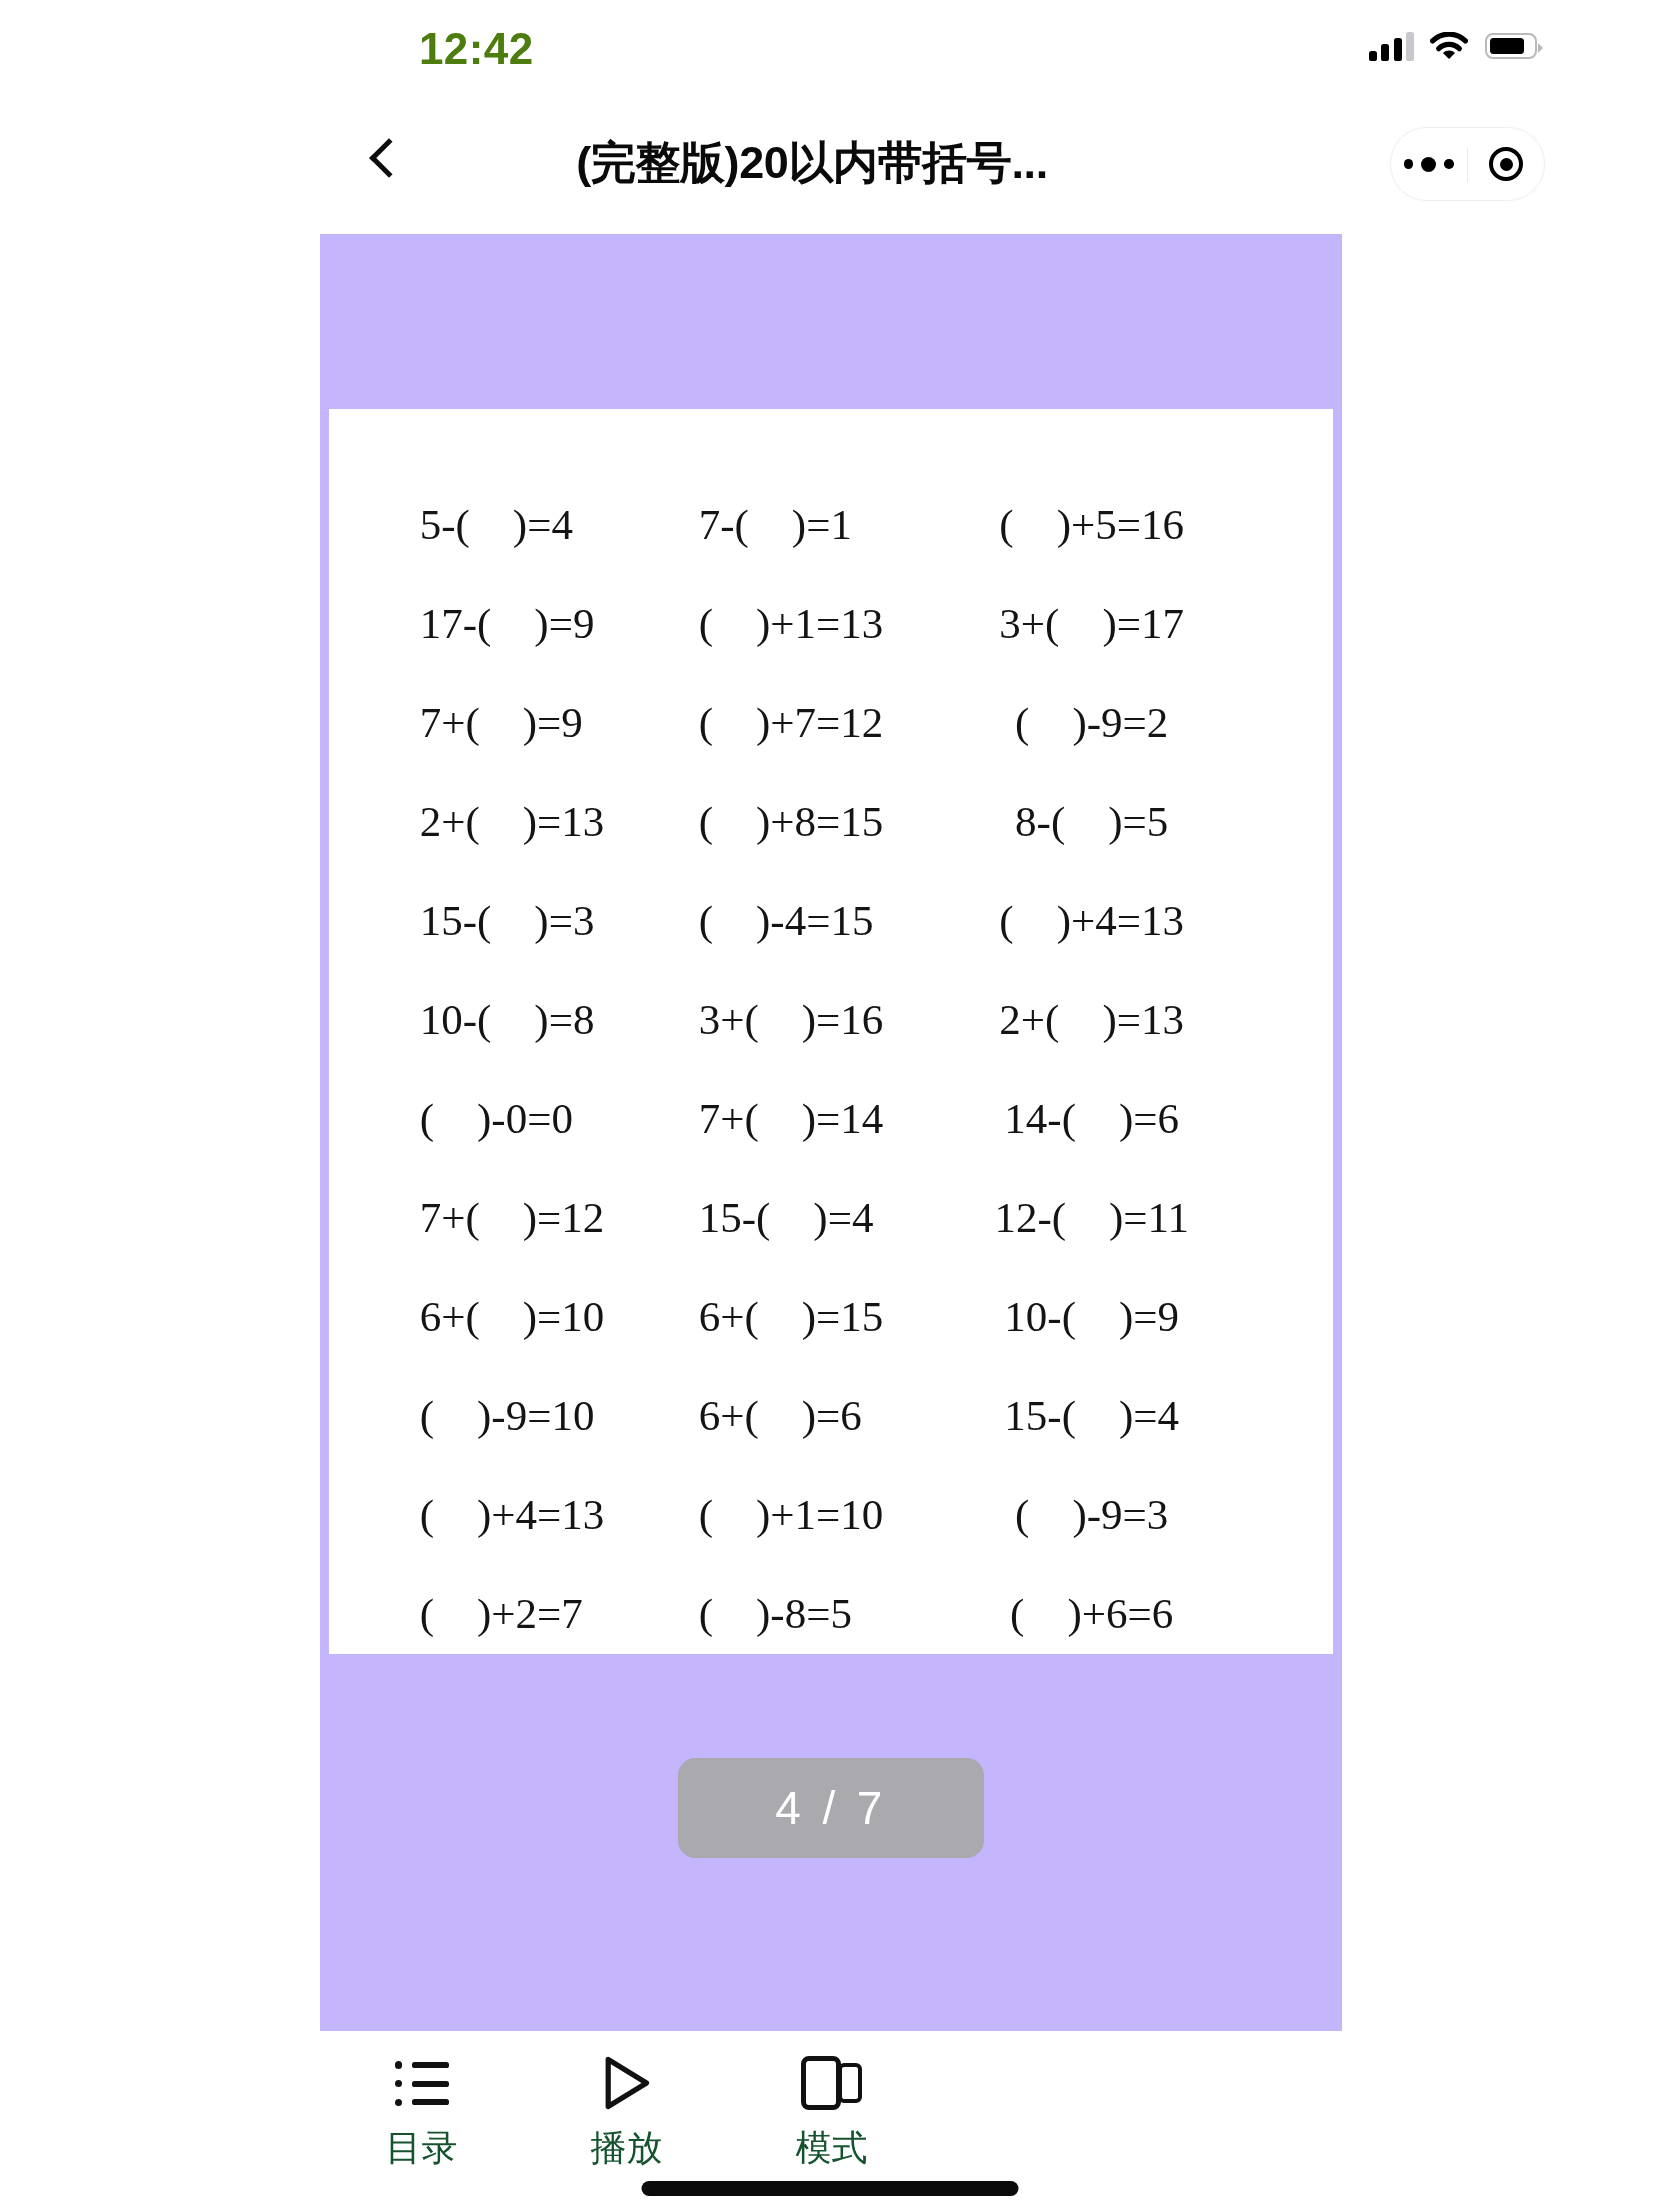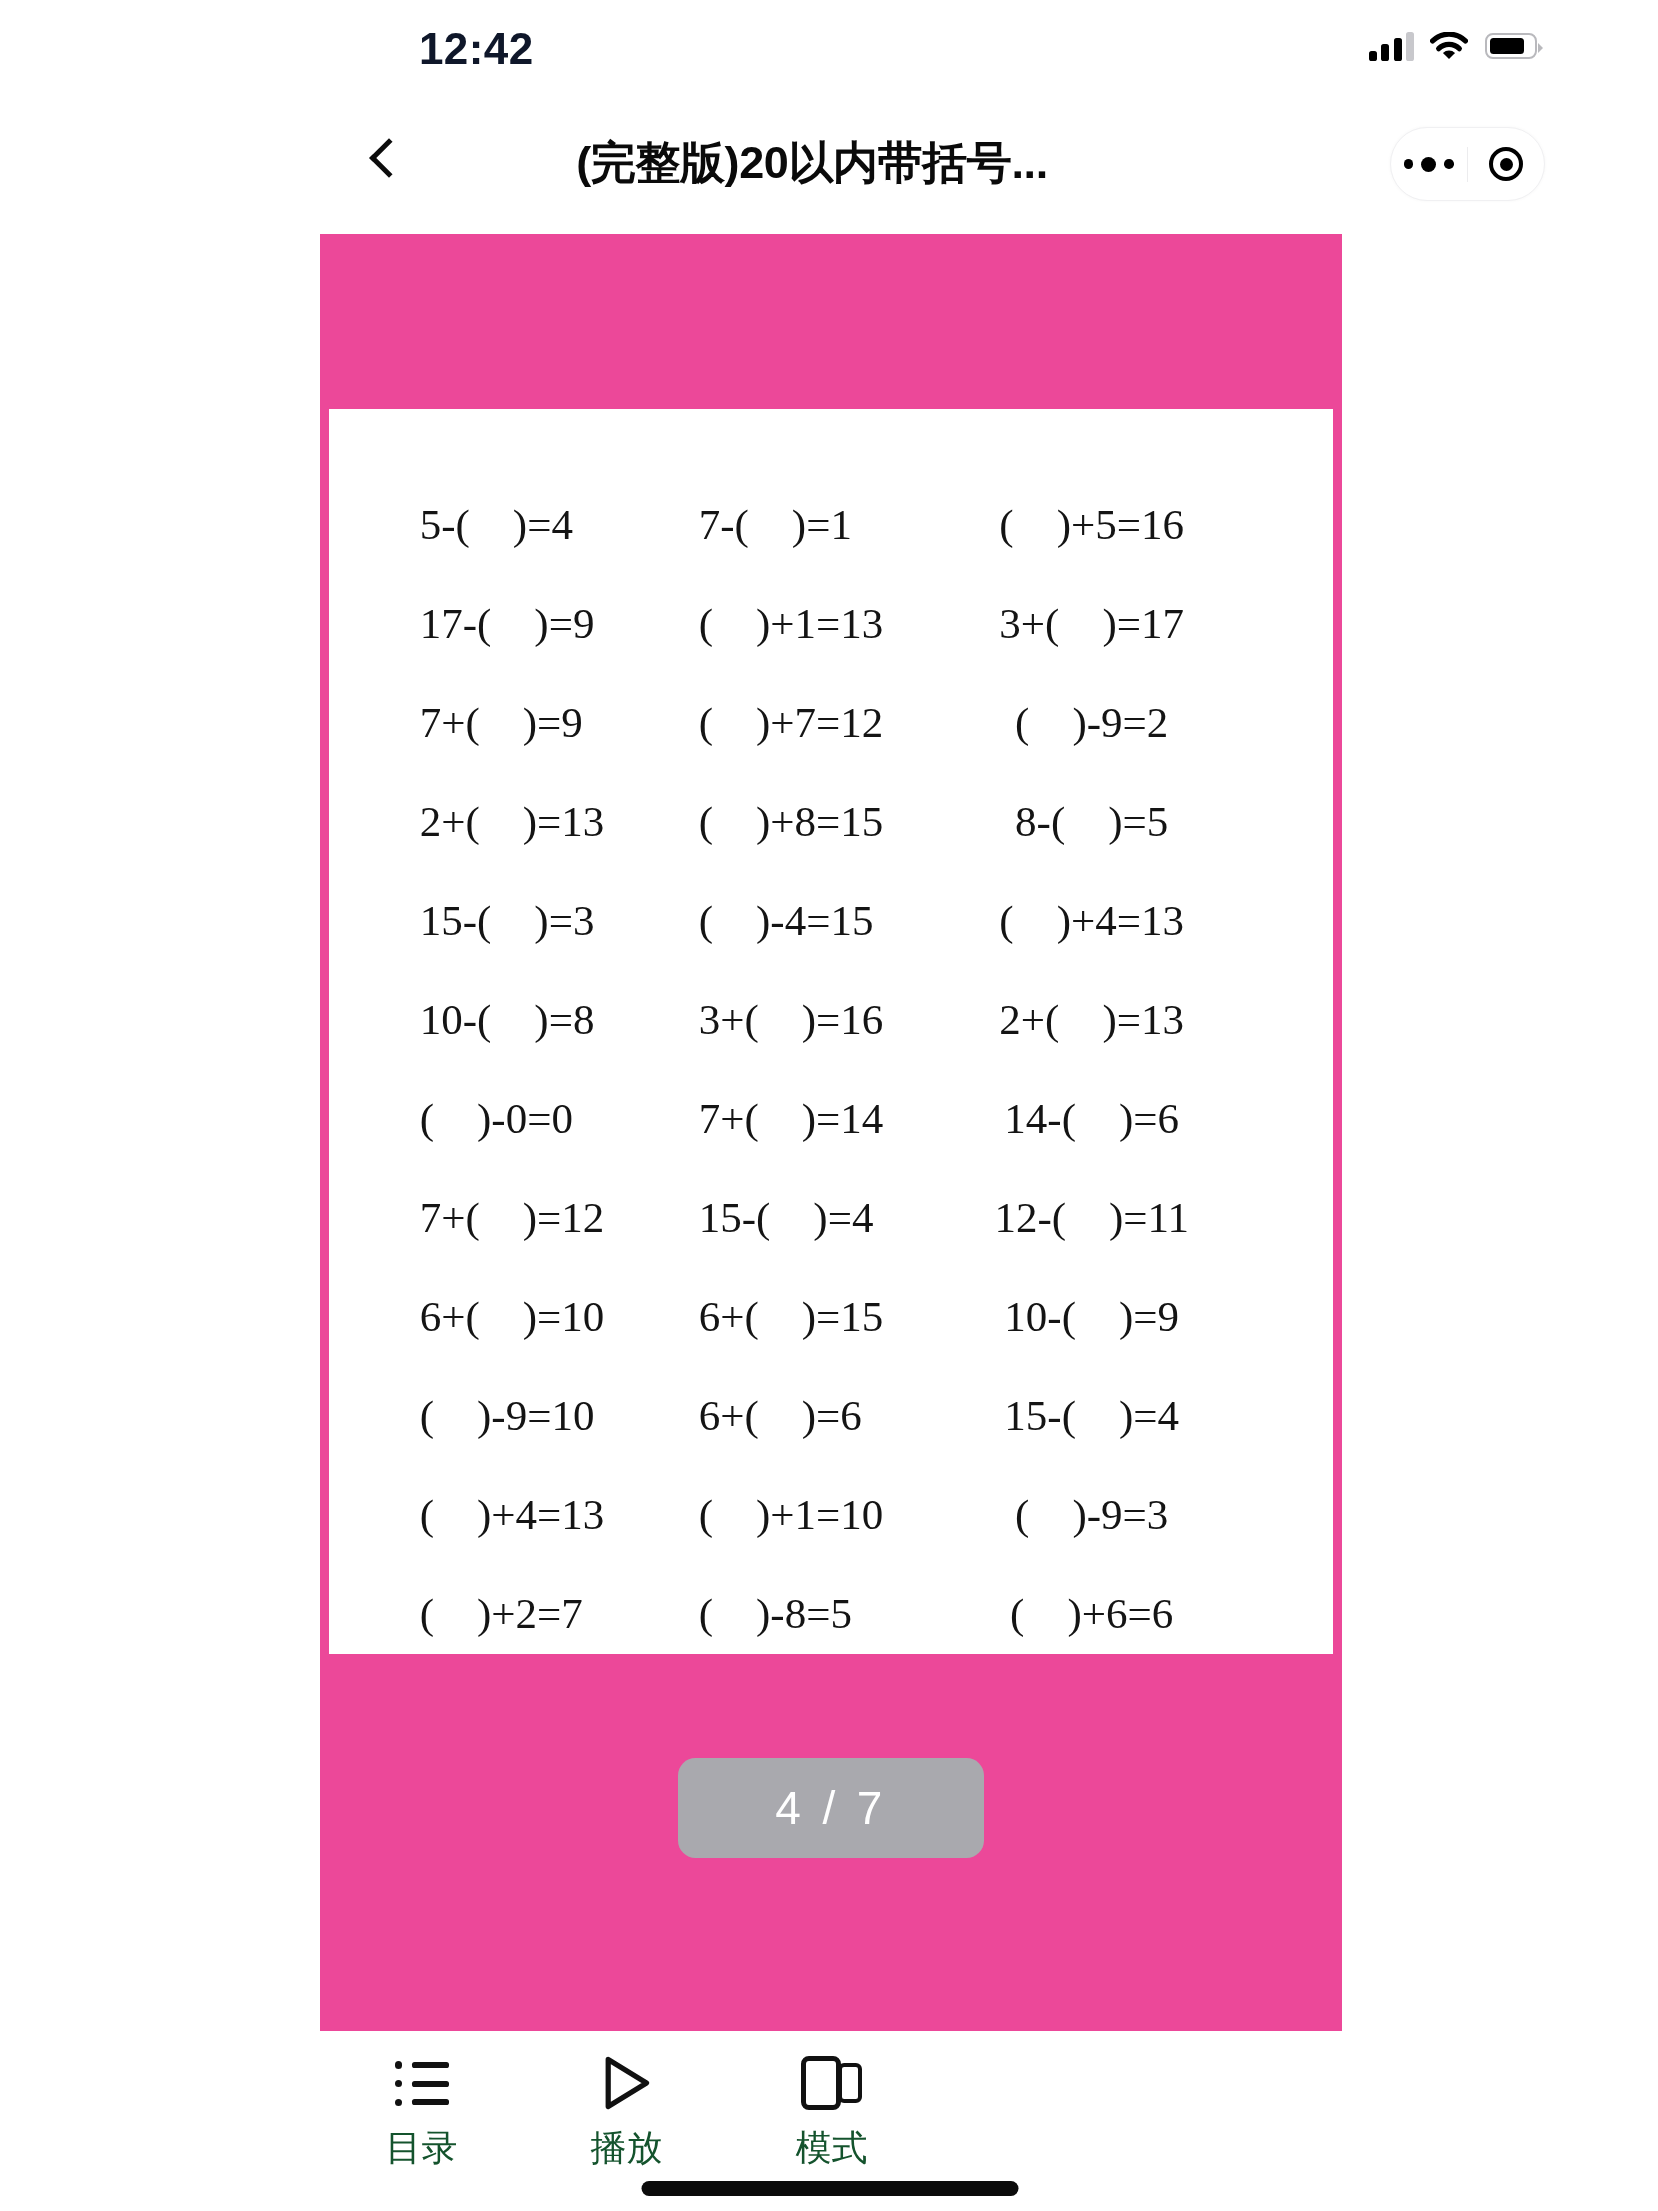--- a/index.html
+++ b/index.html
@@ -11,21 +11,21 @@
     position:relative;
   }
 
   
   .statusbar{
     position:absolute;left:0;top:0;width:1659px;height:92px;
     background:#ffffff;
   }
   .sb-time{
     position:absolute;left:419px;top:23.6px;
-    font-size:44px;font-weight:bold;color:#0f172a;
+    font-size:44px;font-weight:bold;color:#4d7c0f;
     letter-spacing:0.4px;
     font-family:"Liberation Sans", sans-serif;
   }
   .sb-right{
     position:absolute;right:122px;top:31px;
     display:flex;align-items:center;gap:16.6px;
   }
   .sig{display:flex;align-items:flex-end;gap:4.4px;height:30px;}
   .sig i{display:block;width:7.9px;background:#000;border-radius:2.6px;}
   .sig i:nth-child(1){height:10.5px;}
@@ -84,21 +84,21 @@
   .capsule .tgt span{
     width:34px;height:34px;border:4.4px solid #000;border-radius:50%;
     display:flex;align-items:center;justify-content:center;box-sizing:border-box;
   }
   .capsule .tgt span i{display:block;width:13px;height:13px;border-radius:50%;background:#000;}
 
   
   .doc-wrap{
     position:absolute;left:320px;top:234px;
     width:1022px;height:1797px;
-    background:#ec4899;
+    background:#c4b5fd;
   }
   .doc-page{
     position:absolute;left:8.7px;top:175px;
     width:1004px;height:1245px;
     background:#ffffff;
   }
 
   .problems{
     position:absolute;left:0;top:0;width:1004px;height:1245px;
     padding:94px 0 0 0;box-sizing:border-box;

